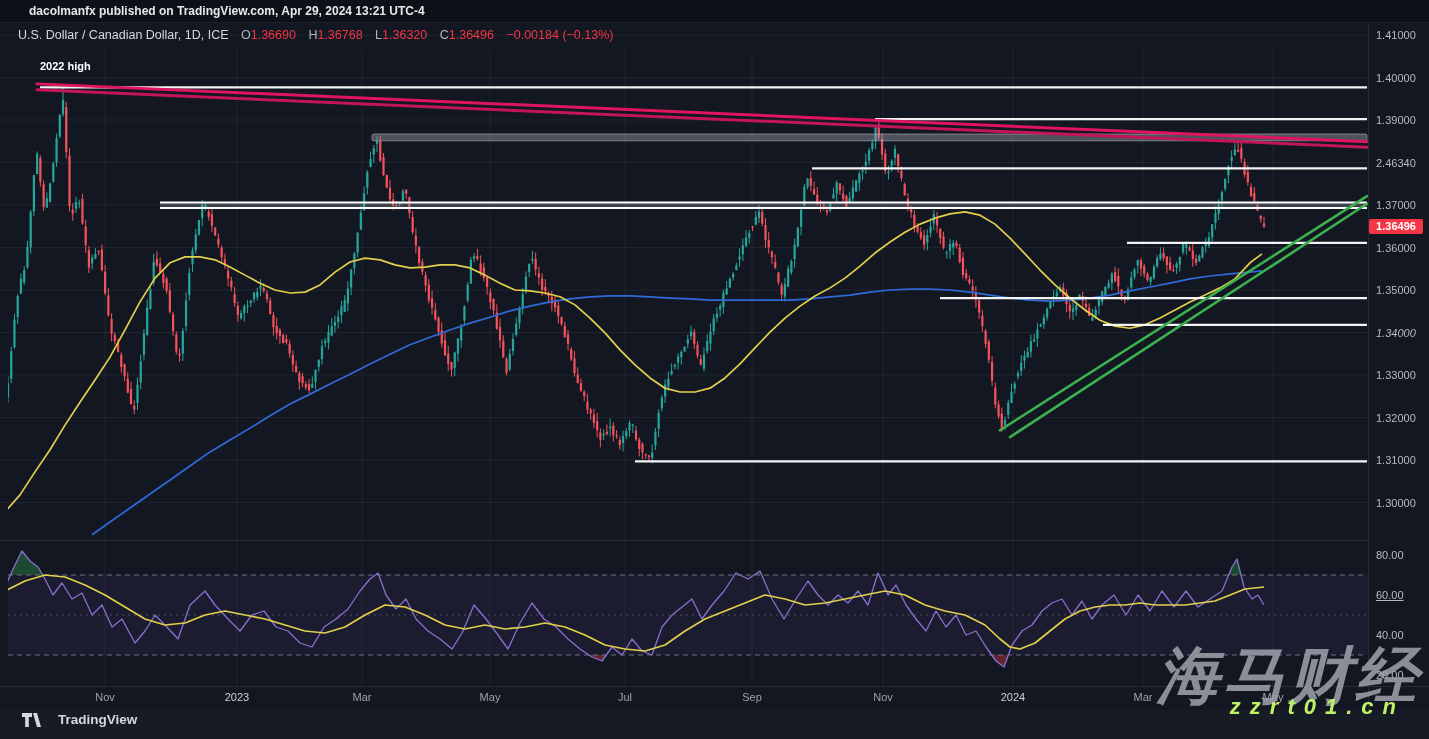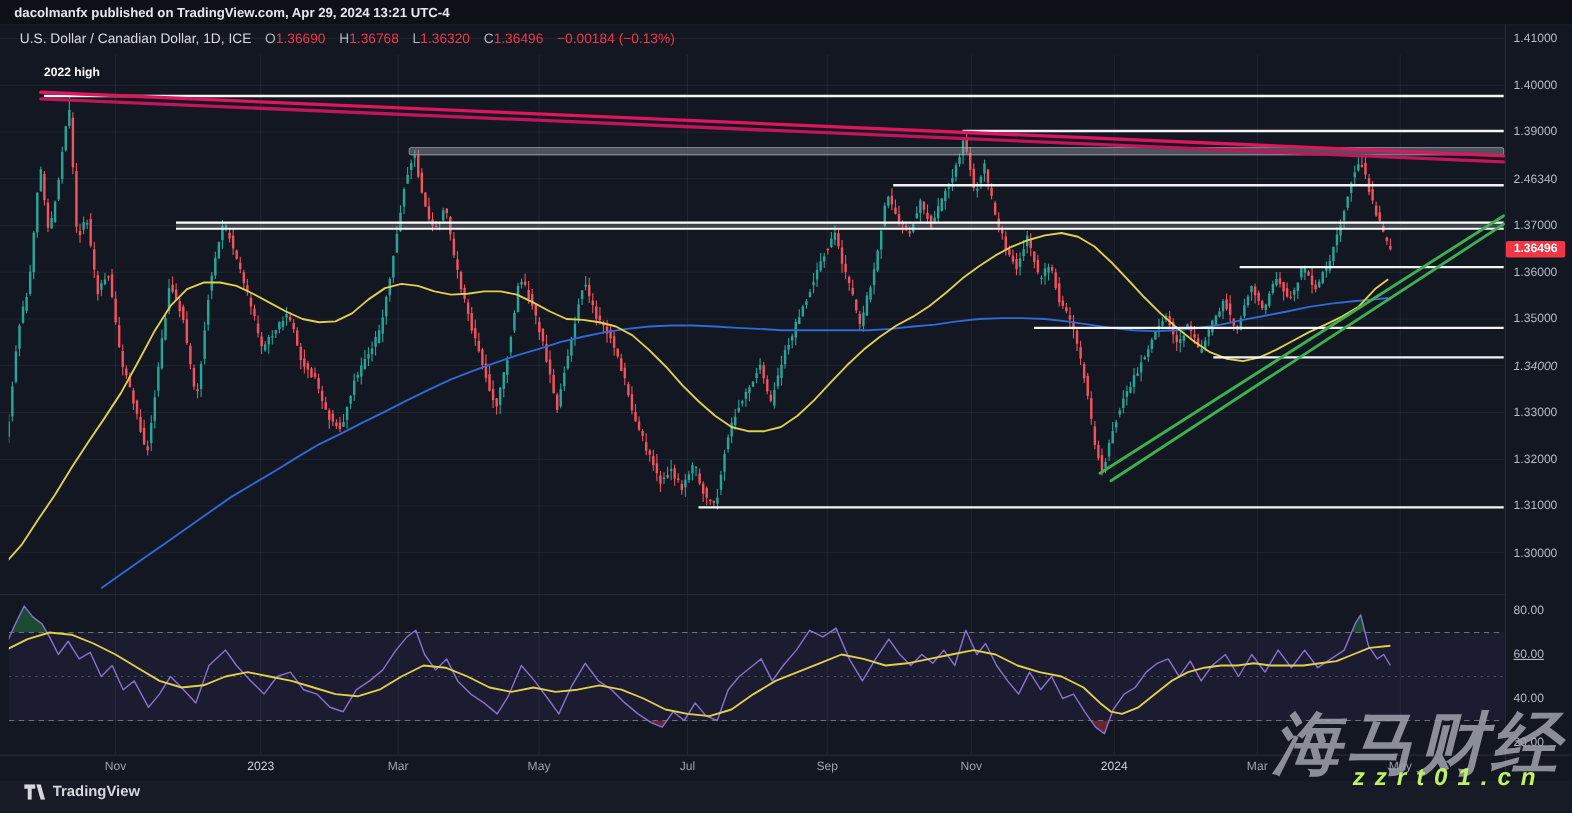--- a/index.html
+++ b/index.html
@@ -1,38 +1,38 @@
 <!DOCTYPE html>
 <html><head>
 <meta charset="utf-8">
 <style>
   html,body{margin:0;padding:0;background:#131722;}
   #app{position:relative;width:1429px;height:739px;overflow:hidden;background:#131722;
        font-family:"Liberation Sans",sans-serif;}
   #cv{position:absolute;left:0;top:0;z-index:1;}
   #topbar{position:absolute;left:0;top:0;width:1429px;height:22px;background:#0d1017;z-index:3;
-          color:#e6e8ec;font-size:12px;font-weight:700;line-height:22px;padding-left:13px;box-sizing:border-box;}
+          color:#e6e8ec;font-size:12px;font-weight:700;line-height:22px;padding-left:29px;box-sizing:border-box;}
   #symbolbar{position:absolute;left:18px;top:28px;z-index:3;font-size:12.5px;color:#d6d9e0;white-space:nowrap;}
   #symbolbar .ttl{color:#d6d9e0;margin-top:22px;}
   #symbolbar .lab{color:#b2b5be;margin-left:9px;}
   #symbolbar .val{color:#f23645;}
   #symbolbar .chg{color:#f23645;margin-left:9px;}
   #high-label{position:absolute;left:40px;top:60px;z-index:3;color:#ffffff;font-size:11px;font-weight:bold;}
   #price-axis{position:absolute;left:1368px;top:22px;width:61px;height:688px;z-index:2;}
   #time-axis{position:absolute;left:0;top:686px;width:1368px;height:24px;z-index:2;}
   .ptick{position:absolute;left:8px;color:#b6bac4;font-size:11px;}
   .ttick{position:absolute;width:44px;margin-left:-22px;text-align:center;color:#9da1ab;font-size:11px;top:5px;}
   .ttick.year{color:#ced1d9;}
   #badge{position:absolute;left:1px;width:54px;height:15px;background:#f23645;color:#fff;
          font-size:11px;font-weight:bold;text-align:center;line-height:15px;border-radius:2px;z-index:4;}
   #wm1{position:absolute;right:8px;top:634px;z-index:5;font-size:62px;font-weight:800;font-style:italic;
        color:rgba(156,159,168,0.88);letter-spacing:4px;white-space:nowrap;}
   #wm2{position:absolute;right:24px;top:694px;z-index:5;font-size:22px;font-weight:800;font-style:italic;
        color:#bef264;letter-spacing:9px;white-space:nowrap;}
-  #footer{position:absolute;left:22px;top:712px;z-index:4;display:flex;align-items:center;gap:7px;
+  #footer{position:absolute;left:22px;top:712px;z-index:4;display:flex;align-items:center;gap:17px;
           color:#d5d8de;font-size:13.5px;font-weight:700;}
   #botbar{position:absolute;left:0;top:710px;width:1429px;height:29px;background:#161b26;z-index:1;}
 </style>
 </head>
 <body>
 
 <div id="app">
   <svg id="cv" width="1429" height="739">
       <defs>
         <clipPath id="mclip">

